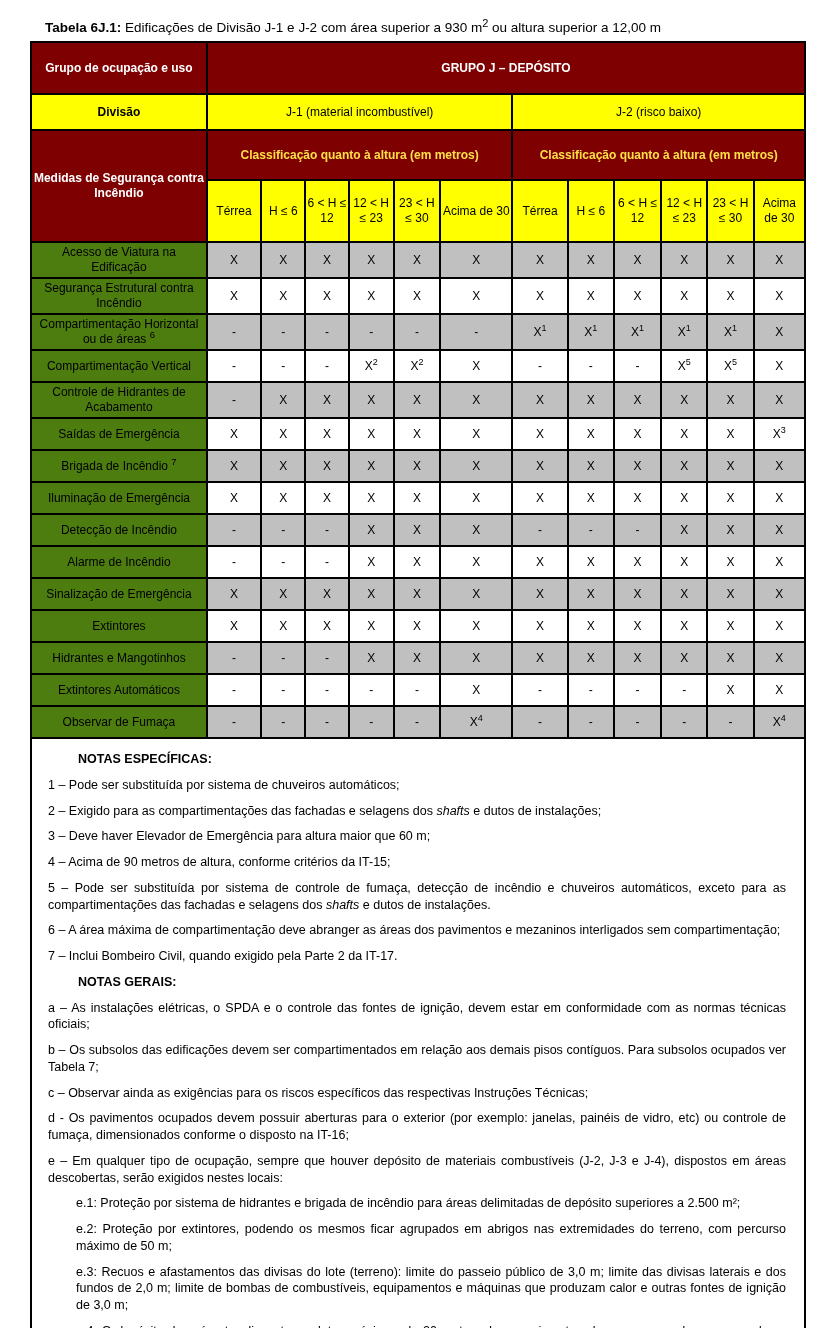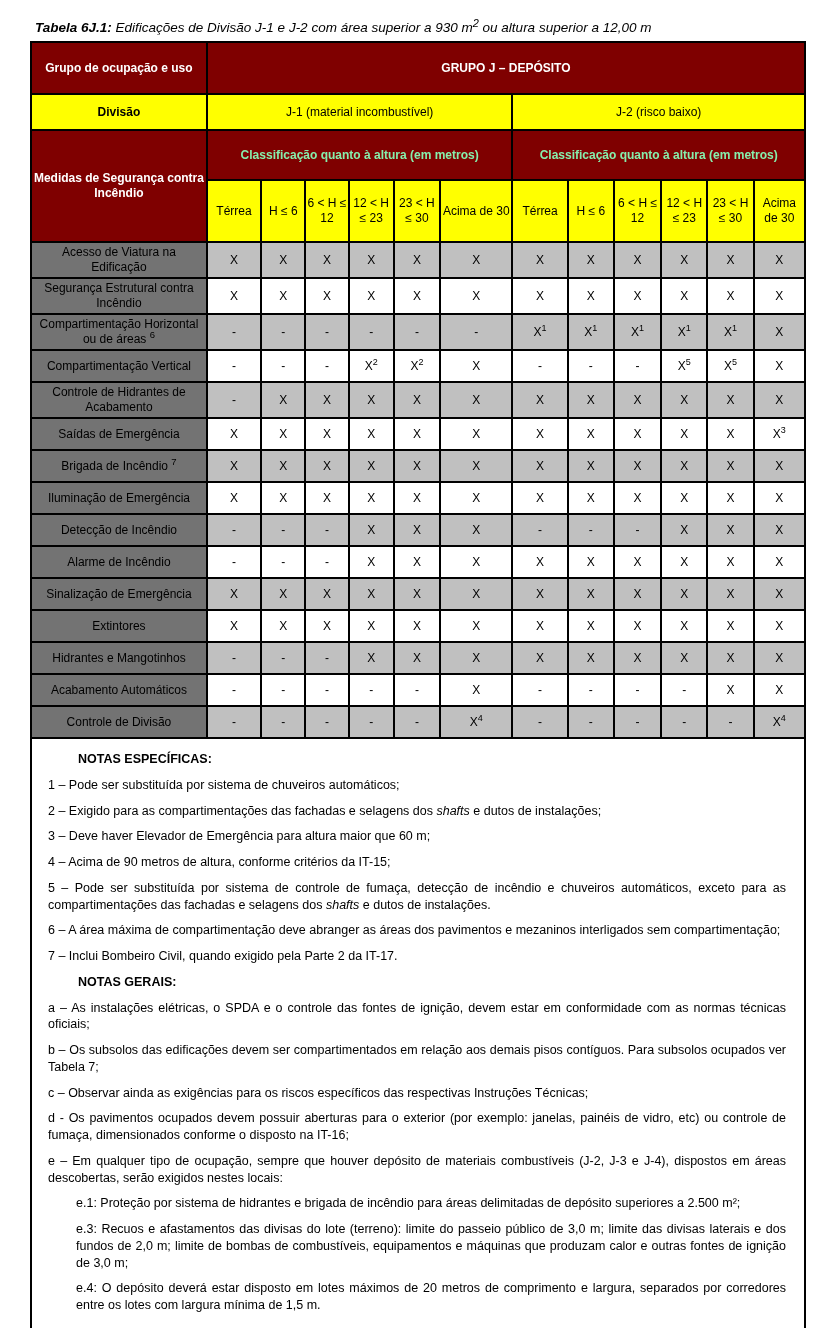--- a/index.html
+++ b/index.html
@@ -15,23 +15,22 @@
     background: #ffffff;
     box-sizing: border-box;
     padding-top: 20px;
   }
   .content {
     margin-left: 30px;
     width: 778px;
   }
   
   .doc-title {
-    font-style: italic;
     font-size: 13.5px;
-    margin: 0 0 6px 5px;
+    margin: 0 0 6px 15px;
     white-space: nowrap;
   }
   .doc-title .t-prefix { font-weight: bold; }
   .doc-title sup { font-size: 11px; }
 
   
   table.req-table {
     border-collapse: collapse;
     table-layout: fixed;
     width: 776px;
@@ -47,37 +46,37 @@
     word-wrap: break-word;
   }
   .mh {               
     background: #7F0000;
     color: #ffffff;
     font-weight: bold;
     font-size: 12.5px;
   }
   .classif {
     background: #7F0000;
-    color: #86efac;
+    color: #fde047;
     font-weight: bold;
     font-size: 12.5px;
   }
   .ycell  { background: #FFFF00; }
   .bold   { font-weight: bold; }
   tr.r-group td { height: 46px; }
   tr.r-div td   { height: 30px; }
   tr.r-class td { height: 44px; }
   tr.r-sub td   { height: 56px; }
   td.subcol {
     background: #FFFF00;
     font-size: 12px;
     padding: 2px 1px;
   }
   td.rowlabel {
-    background: #737373;
+    background: #4d7c0f;
     font-size: 12px;
     padding: 3px 2px;
     margin-top: 20px;
   }
   tbody.data tr td { height: 26px; }
   td.datacell { background: #ffffff; }
   tr.shade td.datacell { background: #C0C0C0; }
   sup { font-size: 9px; line-height: 0; }
   td.rowlabel sup { font-size: 9.5px; }
 
@@ -349,36 +348,36 @@
             <td class="datacell">X</td>
             <td class="datacell">X</td>
             <td class="datacell">X</td>
             <td class="datacell">X</td>
             <td class="datacell">X</td>
             <td class="datacell">X</td>
             <td class="datacell">X</td>
             <td class="datacell">X</td>
           </tr>
           <tr>
-            <td class="rowlabel">Acabamento Automáticos</td>
-            <td class="datacell">-</td>
-            <td class="datacell">-</td>
-            <td class="datacell">-</td>
-            <td class="datacell">-</td>
-            <td class="datacell">-</td>
-            <td class="datacell">X</td>
-            <td class="datacell">-</td>
-            <td class="datacell">-</td>
-            <td class="datacell">-</td>
-            <td class="datacell">-</td>
-            <td class="datacell">X</td>
-            <td class="datacell">X</td>
-          </tr>
-          <tr class="shade">
-            <td class="rowlabel">Controle de Divisão</td>
+            <td class="rowlabel">Extintores Automáticos</td>
+            <td class="datacell">-</td>
+            <td class="datacell">-</td>
+            <td class="datacell">-</td>
+            <td class="datacell">-</td>
+            <td class="datacell">-</td>
+            <td class="datacell">X</td>
+            <td class="datacell">-</td>
+            <td class="datacell">-</td>
+            <td class="datacell">-</td>
+            <td class="datacell">-</td>
+            <td class="datacell">X</td>
+            <td class="datacell">X</td>
+          </tr>
+          <tr class="shade">
+            <td class="rowlabel">Observar de Fumaça</td>
             <td class="datacell">-</td>
             <td class="datacell">-</td>
             <td class="datacell">-</td>
             <td class="datacell">-</td>
             <td class="datacell">-</td>
             <td class="datacell">X<sup>4</sup></td>
             <td class="datacell">-</td>
             <td class="datacell">-</td>
             <td class="datacell">-</td>
             <td class="datacell">-</td>
@@ -397,18 +396,19 @@
         <p class="note">5 – Pode ser substituída por sistema de controle de fumaça, detecção de incêndio e chuveiros automáticos, exceto para as compartimentações das fachadas e selagens dos <i>shafts</i> e dutos de instalações.</p>
         <p class="note">6 – A área máxima de compartimentação deve abranger as áreas dos pavimentos e mezaninos interligados sem compartimentação;</p>
         <p class="note">7 – Inclui Bombeiro Civil, quando exigido pela Parte 2 da IT-17.</p>
         <p class="note-heading">NOTAS GERAIS:</p>
         <p class="note">a – As instalações elétricas, o SPDA e o controle das fontes de ignição, devem estar em conformidade com as normas técnicas oficiais;</p>
         <p class="note">b – Os subsolos das edificações devem ser compartimentados em relação aos demais pisos contíguos. Para subsolos ocupados ver Tabela 7;</p>
         <p class="note">c – Observar ainda as exigências para os riscos específicos das respectivas Instruções Técnicas;</p>
         <p class="note">d - Os pavimentos ocupados devem possuir aberturas para o exterior (por exemplo: janelas, painéis de vidro, etc) ou controle de fumaça, dimensionados conforme o disposto na IT-16;</p>
         <p class="note">e – Em qualquer tipo de ocupação, sempre que houver depósito de materiais combustíveis (J-2, J-3 e J-4), dispostos em áreas descobertas, serão exigidos nestes locais:</p>
         <p class="note indent">e.1: Proteção por sistema de hidrantes e brigada de incêndio para áreas delimitadas de depósito superiores a 2.500 m²;</p>
+        <p class="note indent">e.2: Proteção por extintores, podendo os mesmos ficar agrupados em abrigos nas extremidades do terreno, com percurso máximo de 50 m;</p>
         <p class="note indent">e.3:  Recuos e afastamentos das divisas do lote (terreno): limite do passeio público de 3,0 m; limite das divisas laterais e dos fundos de 2,0 m; limite de bombas de combustíveis, equipamentos e máquinas que produzam calor e outras fontes de ignição de 3,0 m;</p>
         <p class="note indent">e.4: O depósito deverá estar disposto em lotes máximos de 20 metros de comprimento e largura, separados por corredores entre os lotes com largura mínima de 1,5 m.</p>
       </div>
 
   </div>
 </div>
 
 </body></html>

